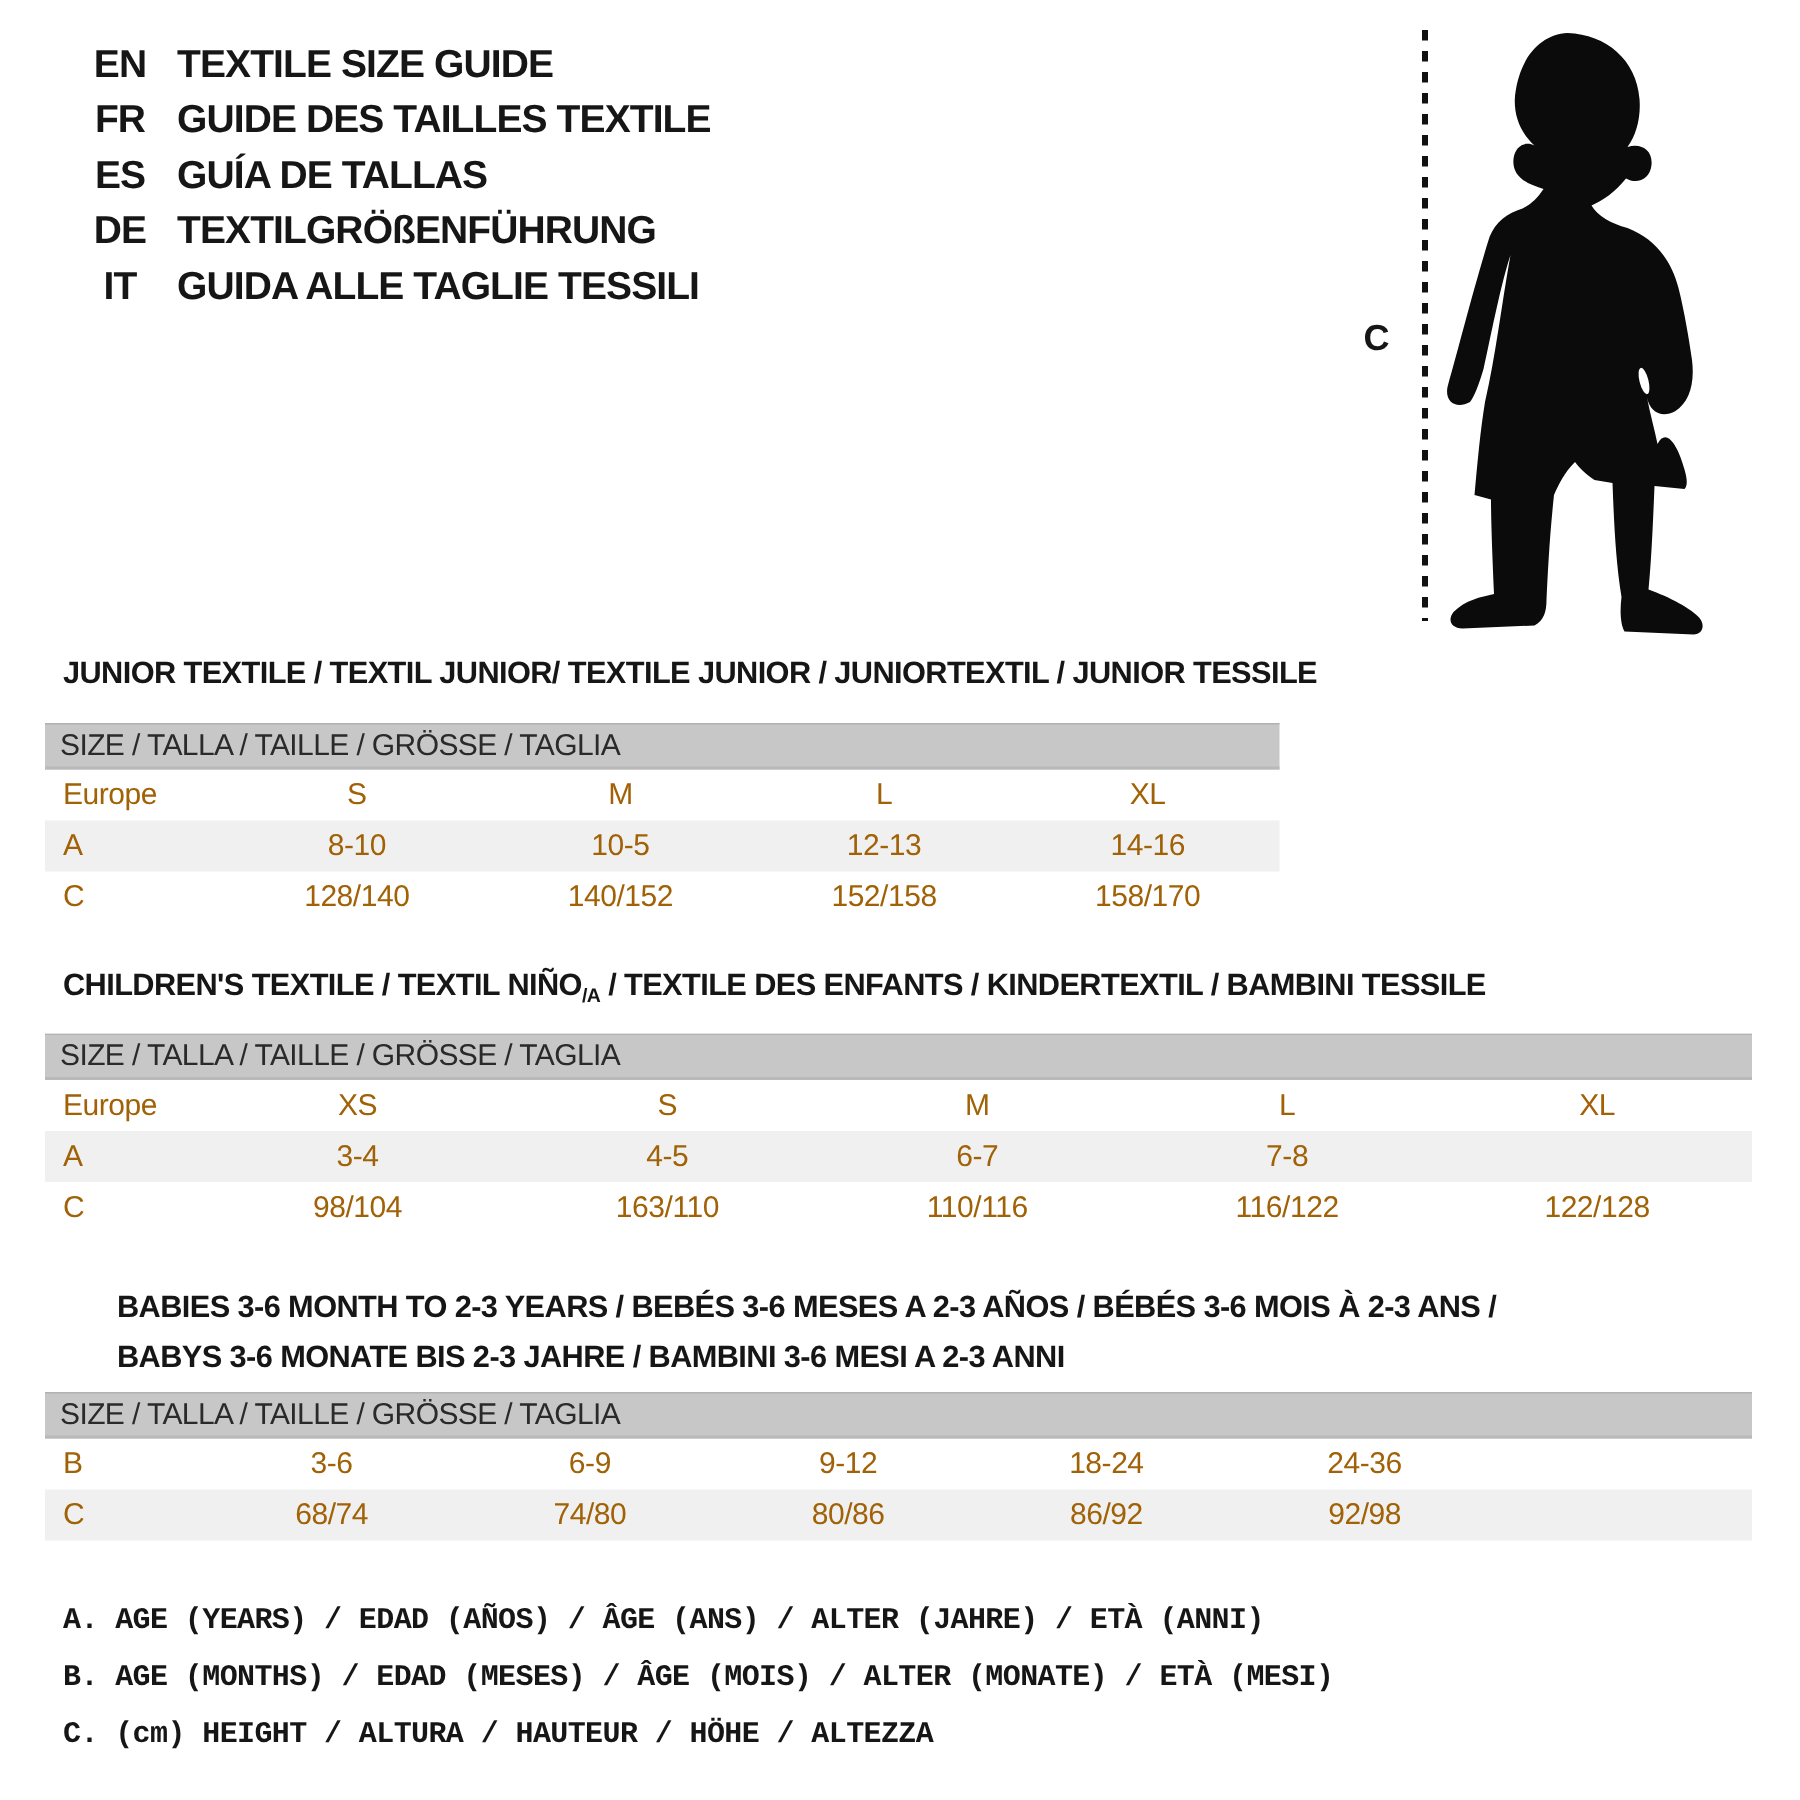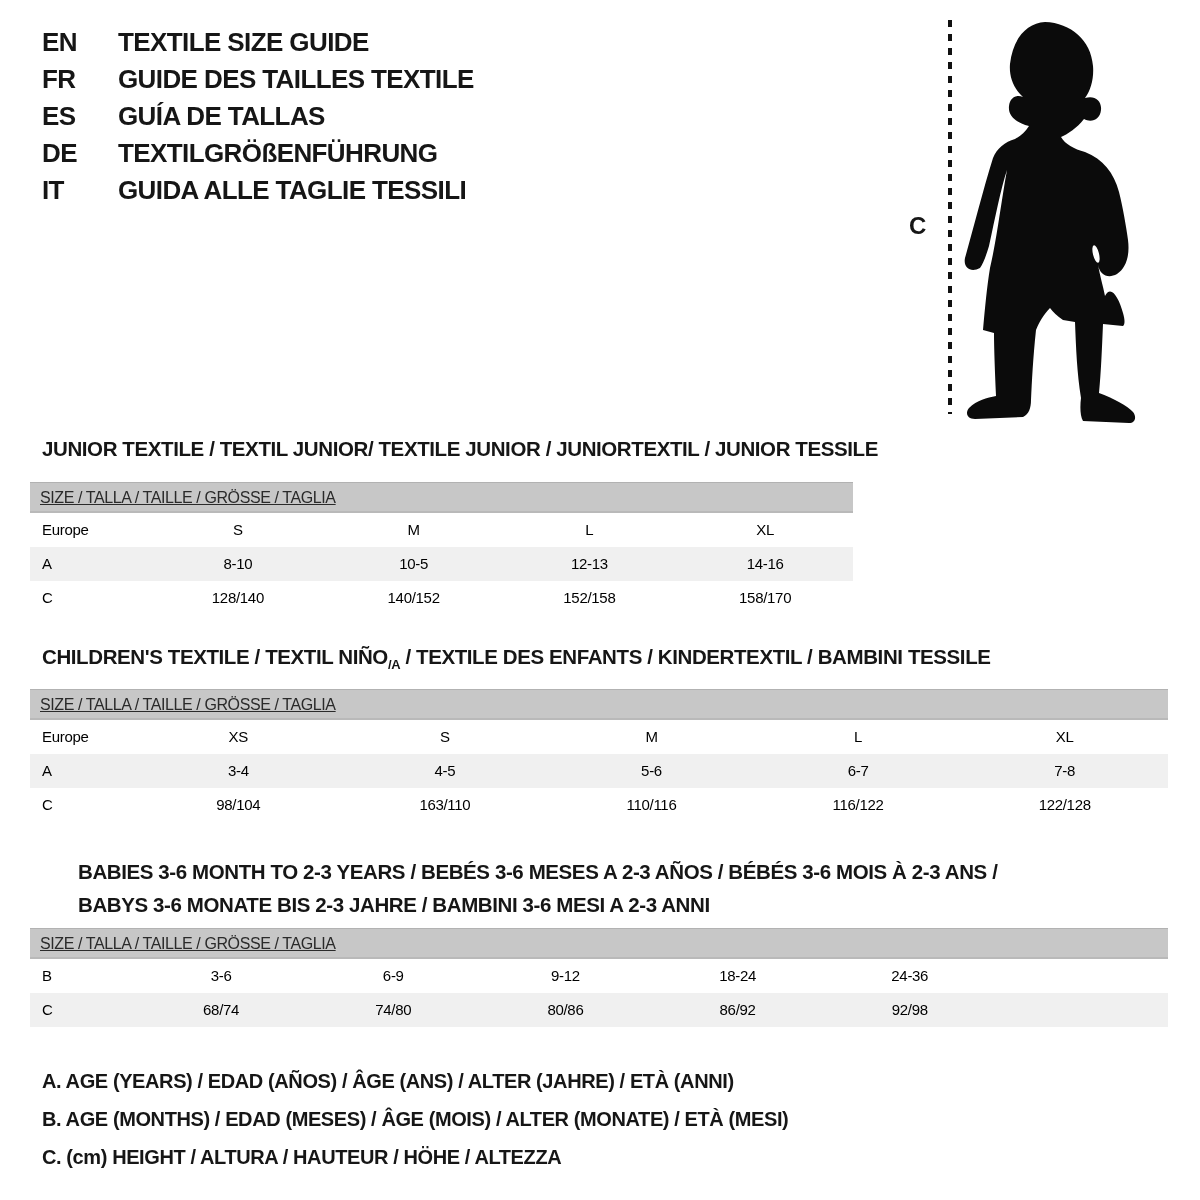--- a/index.html
+++ b/index.html
@@ -9,21 +9,21 @@
     color:#1d1d1d;
     position:relative;
     overflow:hidden;
   }
   .abs { position:absolute; }
 
   
   .lang-block { left:42px; top:24px; }
   .lang-row { display:flex; height:37px; align-items:center; }
   .lang-code, .lang-title {
-    font-weight:bold; font-size:26px; letter-spacing:-0.6px; color:#161616;
+    font-weight:bold; font-size:26px; letter-spacing:-0.6px; color:#161616;text-align:center;
   }
   .lang-code { width:76px; }
 
   
   .figure-block { left:895px; top:12px; width:270px; height:415px; }
   .figure-c-label {
     position:absolute; left:14px; top:200px;
     font-weight:bold; font-size:24px; color:#161616;
   }
 
@@ -32,34 +32,33 @@
     font-weight:bold; font-size:20.5px; letter-spacing:-0.4px; color:#161616;
     white-space:nowrap;
   }
   .sub-a { font-size:13px; vertical-align:sub; font-weight:bold; }
 
   
   .size-bar {
     background:#c7c7c7;
     height:31px; line-height:31px;
     padding-left:10px;
-    font-size:16px; letter-spacing:-0.4px; color:#2a2a2a;
+    font-size:20px; letter-spacing:-0.4px; color:#2a2a2a;
     box-shadow: inset 0 1px 0 #b2b2b2, inset 0 -2px 0 #b9b9b9;
-    text-decoration: underline;
   }
 
   
   .tbl-row { display:grid; height:34px; }
   .tbl-row.shaded { background:#f0f0f0; }
   .cols-junior  { grid-template-columns:120px repeat(4,1fr); width:823px; }
   .cols-children{ grid-template-columns:105px repeat(5,1fr); width:1138px; }
   .cols-babies  { grid-template-columns:105px repeat(6,1fr); width:1138px; }
   .cell {
-    line-height:34px; text-align:center; font-size:15px; letter-spacing:-0.3px;
-    color:#000000; white-space:nowrap;
+    line-height:34px; text-align:center; font-size:20px; letter-spacing:-0.3px;
+    color:#a16207; white-space:nowrap;
   }
   .cell.lbl { text-align:left; padding-left:12px; }
 
   
   .footnote {
     font-weight:bold; font-size:20px; letter-spacing:-0.4px; color:#161616;
     line-height:38px; white-space:nowrap;
   }
 </style>
 </head>
@@ -178,21 +177,20 @@
     <span class="cell">XS</span>
     <span class="cell">S</span>
     <span class="cell">M</span>
     <span class="cell">L</span>
     <span class="cell">XL</span>
   </div>
   <div class="tbl-row cols-children shaded">
     <span class="cell lbl">A</span>
     <span class="cell">3-4</span>
     <span class="cell">4-5</span>
-    <span class="cell">5-6</span>
     <span class="cell">6-7</span>
     <span class="cell">7-8</span>
   </div>
   <div class="tbl-row cols-children">
     <span class="cell lbl">C</span>
     <span class="cell">98/104</span>
     <span class="cell">163/110</span>
     <span class="cell">110/116</span>
     <span class="cell">116/122</span>
     <span class="cell">122/128</span>
@@ -216,17 +214,17 @@
   <div class="tbl-row cols-babies shaded">
     <span class="cell lbl">C</span>
     <span class="cell">68/74</span>
     <span class="cell">74/80</span>
     <span class="cell">80/86</span>
     <span class="cell">86/92</span>
     <span class="cell">92/98</span>
   </div>
 </div>
 
-<div class="abs" style="left:42px; top:1062px;">
+<div class="abs" style="left:42px; top:1062px;font-family:Liberation Mono, monospace;">
   <div class="footnote">A. AGE (YEARS) / EDAD (AÑOS) / ÂGE (ANS) / ALTER (JAHRE) / ETÀ (ANNI)</div>
   <div class="footnote">B. AGE (MONTHS) / EDAD (MESES) / ÂGE (MOIS) / ALTER (MONATE) / ETÀ (MESI)</div>
   <div class="footnote">C. (cm) HEIGHT / ALTURA / HAUTEUR / HÖHE / ALTEZZA</div>
 </div>
 
 </body></html>

